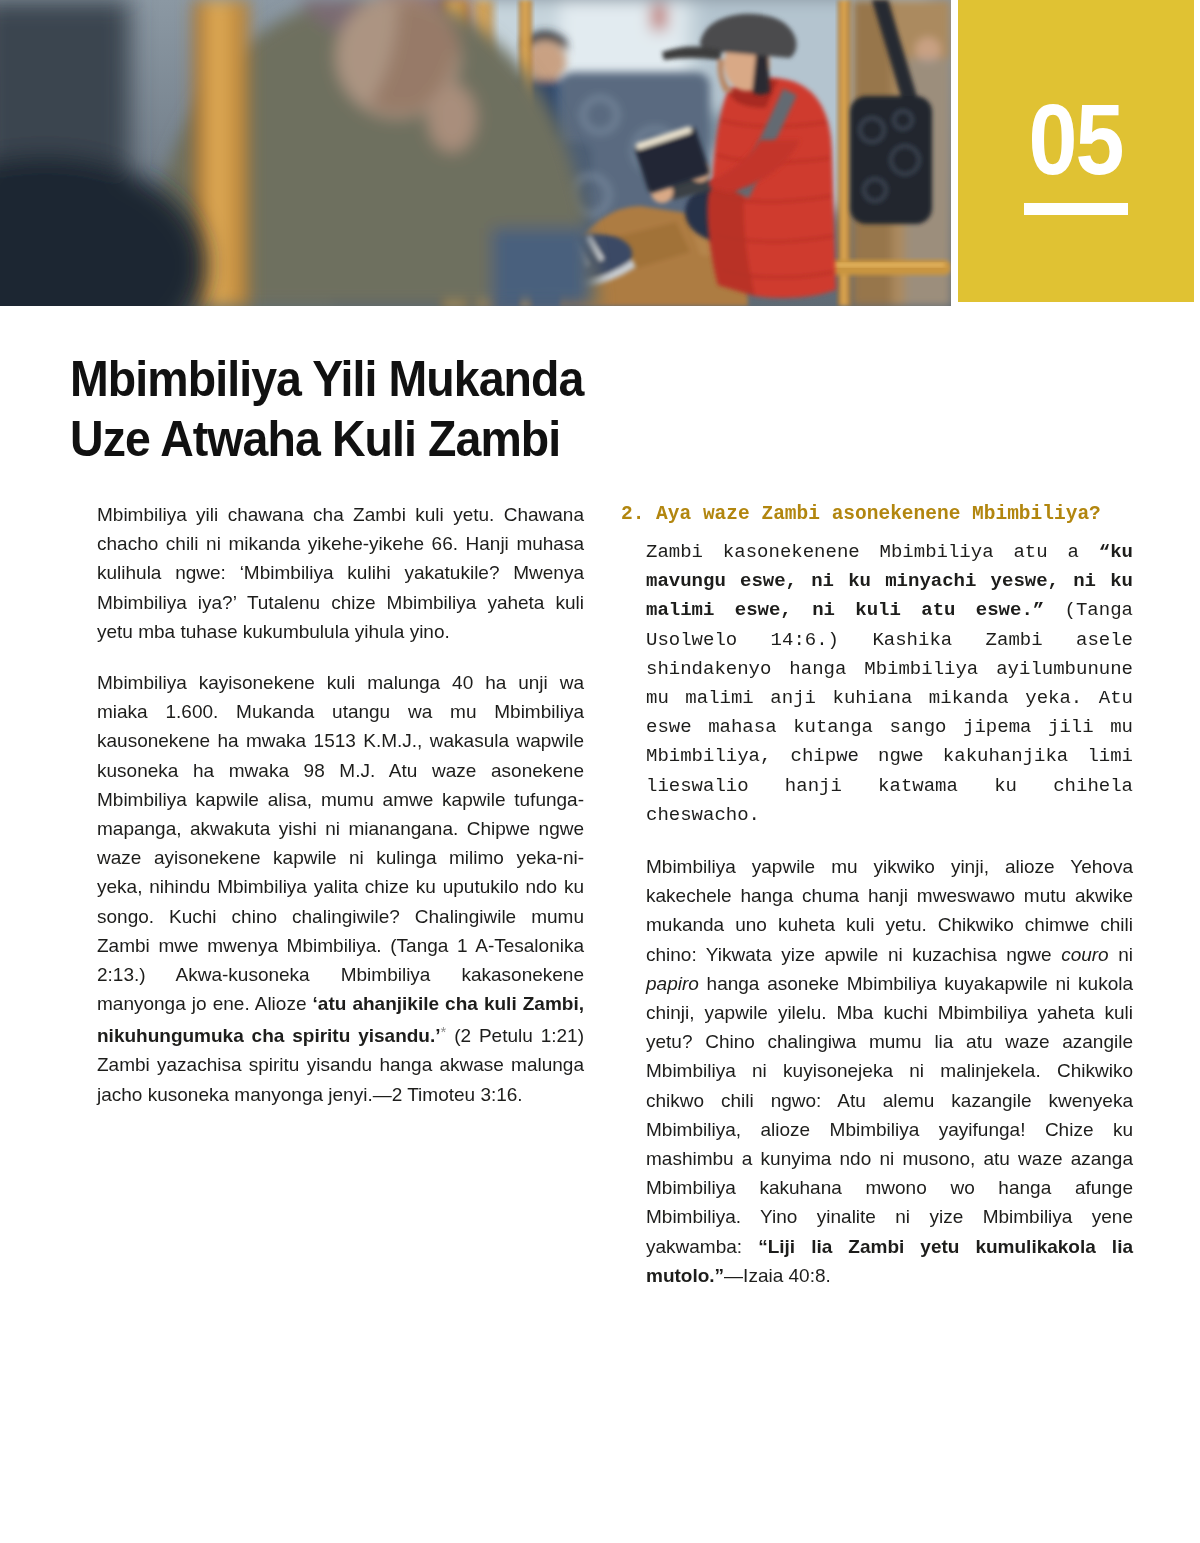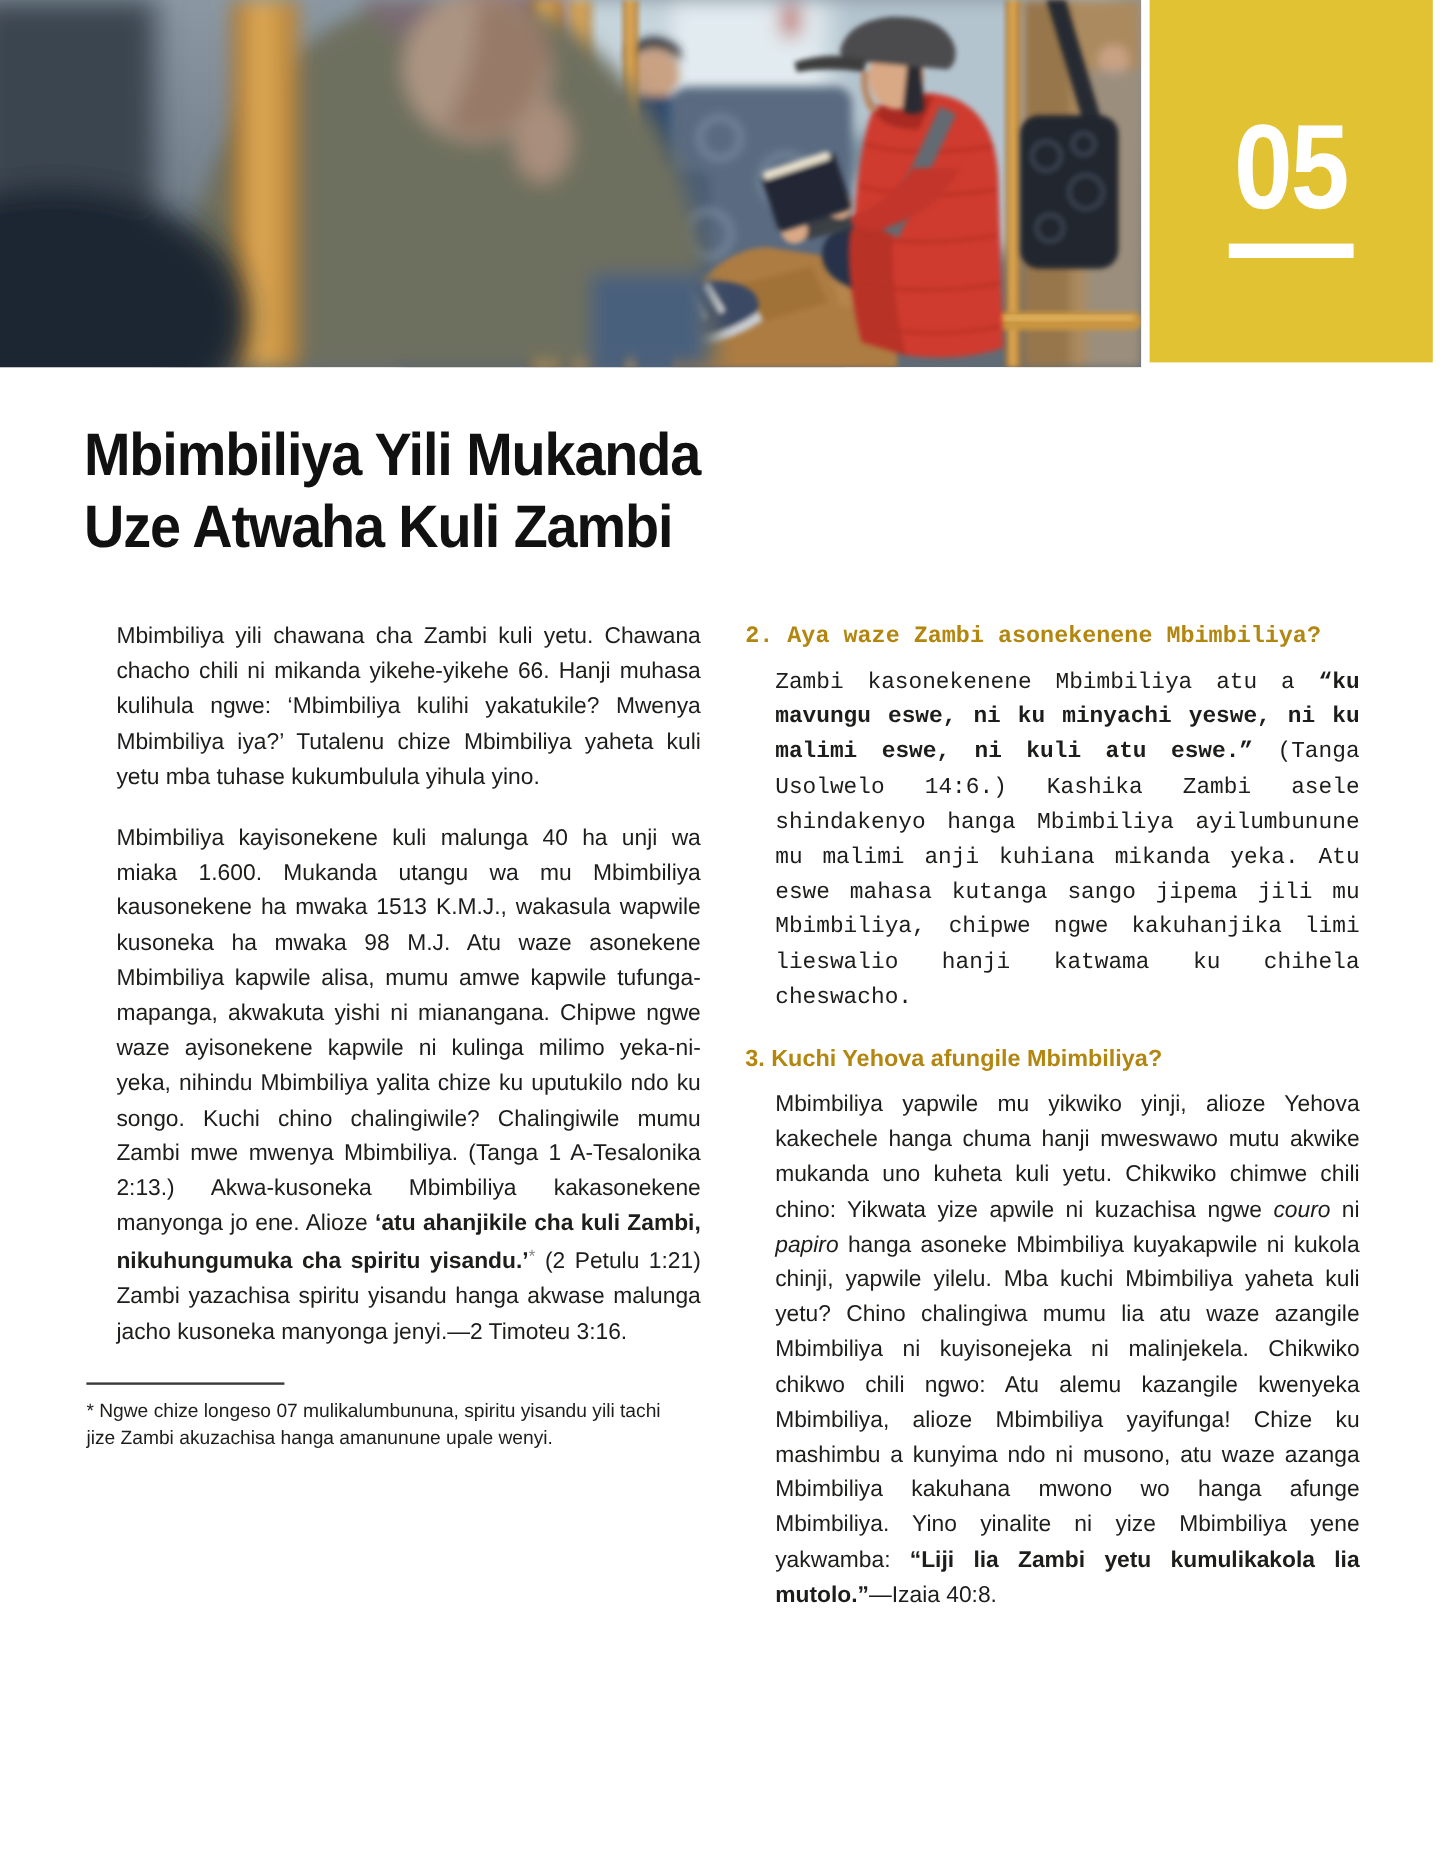--- a/index.html
+++ b/index.html
@@ -22,21 +22,21 @@
     letter-spacing:-2px;transform:scaleX(0.88);
   }
   .badge-rule{width:104px;height:12px;background:#fff;margin-top:14px;}
   
   .title{
     position:absolute;left:70px;top:349px;
     font-weight:bold;font-size:50px;line-height:60px;letter-spacing:-1px;
     color:#111;transform:scaleX(0.93);transform-origin:left top;white-space:nowrap;
   }
   
-  .columns{position:absolute;left:72px;top:500px;width:1062px;display:flex;gap:37px;margin-top:16px;}
+  .columns{position:absolute;left:72px;top:500px;width:1062px;display:flex;gap:37px;}
   .col{width:512px;flex:0 0 512px;}
   .para{
     margin:0 0 21px 25px;font-size:19px;line-height:29.2px;
     text-align:justify;color:#1d1d1b;
   }
   .section{margin-top:22px;}
   .col-right .section:first-child{margin-top:0;font-family:Liberation Mono, monospace;}
   .q-heading{
     margin:0 0 9px 0;padding-left:28px;text-indent:-28px;
     color:var(--accent-gold,#b2860f);font-weight:bold;font-size:19.5px;line-height:29px;
@@ -216,38 +216,30 @@
 
   <div class="columns">
 
     <div class="col col-left">
       <p class="para"><span class="run-n">Mbimbiliya yili chawana cha Zambi kuli yetu. Chawana chacho chili ni mikanda yikehe-yikehe 66. Hanji muhasa kulihula ngwe: ‘Mbimbiliya kulihi yakatukile? Mwenya Mbimbiliya iya?’ Tutalenu chize Mbimbiliya yaheta kuli yetu mba tuhase kukumbulula yihula yino.</span></p>
 
       <div class="section">
         <p class="para"><span class="run-n">Mbimbiliya kayisonekene kuli malunga 40 ha unji wa miaka 1.600. Mukanda utangu wa mu Mbimbiliya kausonekene ha mwaka 1513 K.M.J., wakasula wapwile kusoneka ha mwaka 98 M.J. Atu waze asonekene Mbimbiliya kapwile alisa, mumu amwe kapwile tufunga-mapanga, akwakuta yishi ni mianangana. Chipwe ngwe waze ayisonekene kapwile ni kulinga milimo yeka-ni-yeka, nihindu Mbimbiliya yalita chize ku uputukilo ndo ku songo. Kuchi chino chalingiwile? Chalingiwile mumu Zambi mwe mwenya Mbimbiliya. (Tanga 1 A-Tesalonika 2:13.) Akwa-kusoneka Mbimbiliya kakasonekene manyonga jo ene. Alioze </span><span class="run-b">‘atu ahanjikile cha kuli Zambi, nikuhungumuka cha spiritu yisandu.’</span><span class="run-fn">*</span><span class="run-n"> (2 Petulu 1:21) Zambi yazachisa spiritu yisandu hanga akwase malunga jacho kusoneka manyonga jenyi.—2 Timoteu 3:16.</span></p>
       </div>
 
-      <div class="footnote">
-        <div class="footnote-rule"></div>
-        <p class="footnote-text" style="margin:0">* Ngwe chize longeso 07 mulikalumbununa, spiritu yisandu yili tachi jize Zambi akuzachisa hanga amanunune upale wenyi.</p>
-      </div>
     </div>
 
     <div class="col col-right">
       <div class="section">
         <p class="q-heading">
           <span class="q-num">2.</span>
           <span class="q-text">Aya waze Zambi asonekenene Mbimbiliya?</span>
         </p>
         <p class="para"><span class="run-n">Zambi kasonekenene Mbimbiliya atu a </span><span class="run-b">“ku mavungu eswe, ni ku minyachi yeswe, ni ku malimi eswe, ni kuli atu eswe.”</span><span class="run-n"> (Tanga Usolwelo 14:6.) Kashika Zambi asele shindakenyo hanga Mbimbiliya ayilumbunune mu malimi anji kuhiana mikanda yeka. Atu eswe mahasa kutanga sango jipema jili mu Mbimbiliya, chipwe ngwe kakuhanjika limi lieswalio hanji katwama ku chihela cheswacho.</span></p>
       </div>
 
       <div class="section">
-        <p class="q-heading">
-          <span class="q-num">3.</span>
-          <span class="q-text">Kuchi Yehova afungile Mbimbiliya?</span>
-        </p>
         <p class="para"><span class="run-n">Mbimbiliya yapwile mu yikwiko yinji, alioze Yehova kakechele hanga chuma hanji mweswawo mutu akwike mukanda uno kuheta kuli yetu. Chikwiko chimwe chili chino: Yikwata yize apwile ni kuzachisa ngwe </span><span class="run-i">couro</span><span class="run-n"> ni </span><span class="run-i">papiro</span><span class="run-n"> hanga asoneke Mbimbiliya kuyakapwile ni kukola chinji, yapwile yilelu. Mba kuchi Mbimbiliya yaheta kuli yetu? Chino chalingiwa mumu lia atu waze azangile Mbimbiliya ni kuyisonejeka ni malinjekela. Chikwiko chikwo chili ngwo: Atu alemu kazangile kwenyeka Mbimbiliya, alioze Mbimbiliya yayifunga! Chize ku mashimbu a kunyima ndo ni musono, atu waze azanga Mbimbiliya kakuhana mwono wo hanga afunge Mbimbiliya. Yino yinalite ni yize Mbimbiliya yene yakwamba: </span><span class="run-b">“Liji lia Zambi yetu kumulikakola lia mutolo.”</span><span class="run-n">—Izaia 40:8.</span></p>
       </div>
     </div>
 
   </div>
 </div>
 
 </body></html>

